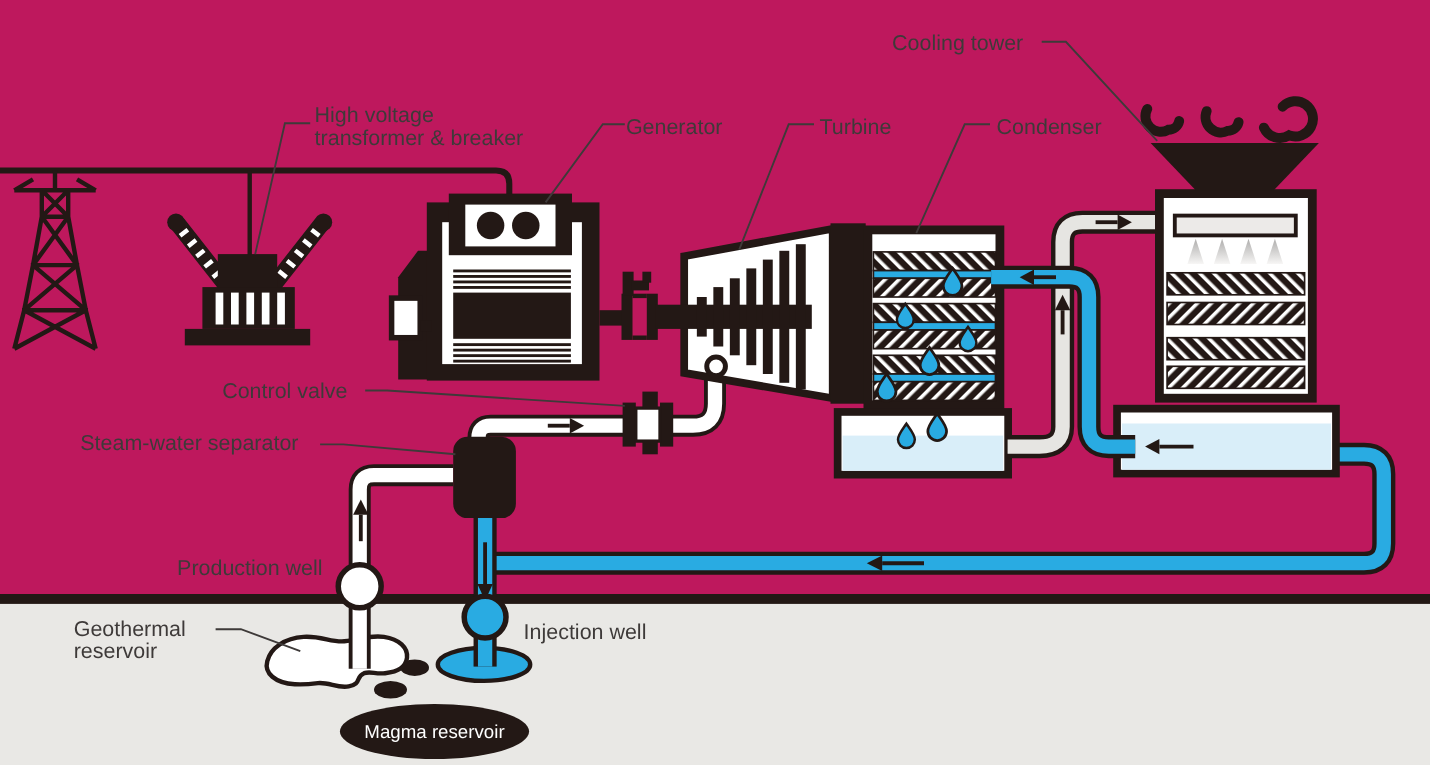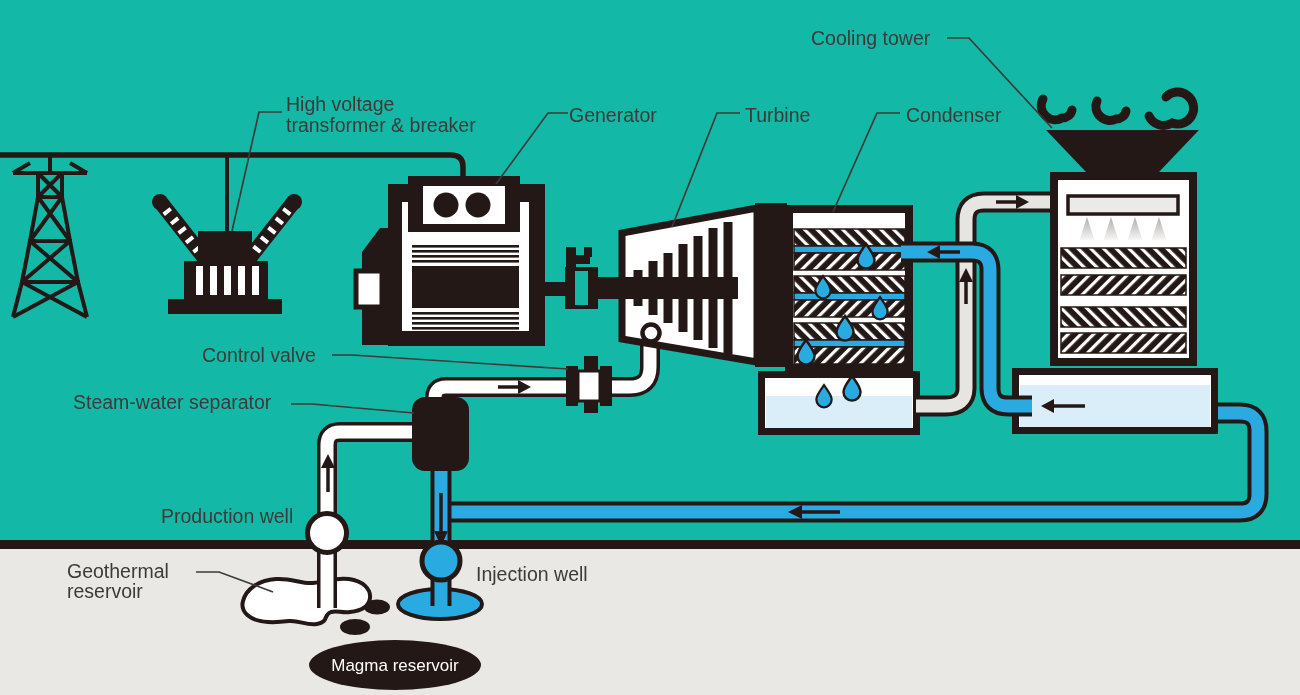--- a/index.html
+++ b/index.html
@@ -1,16 +1,16 @@
 <!DOCTYPE html>
 <html><head>
 <meta charset="utf-8">
 <style>
   html,body{margin:0;padding:0;background:#fff;}
-  .stage{position:relative;width:1300px;height:695px;background:#14b8a6;overflow:hidden;
+  .stage{position:relative;width:1300px;height:695px;background:#be185d;overflow:hidden;
          font-family:"Liberation Sans",sans-serif;}
   svg{display:block;}
   text.lbl{font-family:"Liberation Sans",sans-serif;font-size:19.5px;fill:#3e3a39;}
   text.lbl-white{font-family:"Liberation Sans",sans-serif;font-size:17px;fill:#ffffff;text-anchor:middle;}
   .leader{stroke:#3e3a39;stroke-width:1.7;fill:none;}
   .arrow-shaft{stroke:#231815;stroke-width:3.5;fill:none;}
   .arrow-head{fill:#231815;stroke:none;}
 </style>
 </head>
 <body>

